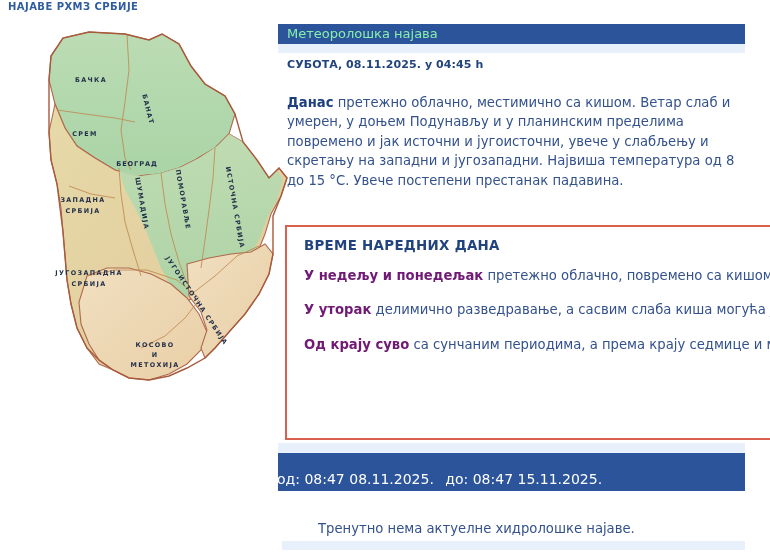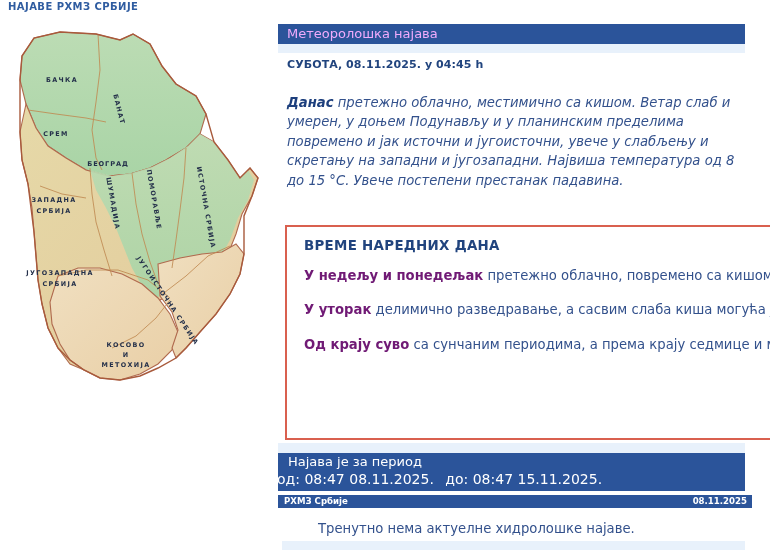--- a/index.html
+++ b/index.html
@@ -28,20 +28,21 @@
     white-space: nowrap;
   }
 
   
   #map-panel {
     position: absolute;
     left: 0px;
     top: 18px;
     width: 272px;
     height: 382px;
+    padding-left: 29px;
   }
   #map-svg { display: block; width: 272px; height: 382px; }
   .mlabel {
     font-family: "DejaVu Sans", "Liberation Sans", sans-serif;
     font-size: 6.4px;
     font-weight: bold;
     letter-spacing: 1.35px;
     fill: #24304a;
   }
   .mlabel.city { font-size: 6.6px; letter-spacing: 0.9px; }
@@ -50,21 +51,21 @@
   #content {
     position: absolute;
     left: 276px;
     top: 0;
     width: 494px;
     height: 559px;
   }
 
   .bar {
     background: #2b549a;
-    color: #f0abfc;
+    color: #86efac;
     font-size: 13px;
     line-height: 20px;
     height: 20px;
     padding: 0 0 0 9px;
     box-sizing: border-box;
     white-space: nowrap;
     overflow: hidden;
   }
 
   #meteo-header {
@@ -91,21 +92,20 @@
     white-space: nowrap;
   }
 
   #today-text {
     position: absolute;
     left: 11px; top: 93px;
     width: 468px;
     font-size: 13.2px;
     line-height: 19.4px;
     color: #33518c;
-    font-style: italic;
   }
   #today-text b { color: #1d3f7d; font-weight: bold; }
 
   
   #next-days-box {
     position: absolute;
     left: 9px;
     top: 225px;
     width: 730px;
     max-width: 731px;
@@ -298,23 +298,18 @@
       <div class="nd-par"><b>У недељу и понедељак</b><span> претежно облачно, повремено са кишом.</span></div>
 
       <div class="nd-par"><b>У уторак</b><span> делимично разведравање, а сасвим слаба киша могућа је још понегде на истоку и југу.</span></div>
 
       <div class="nd-par"><b>Од крају суво</b><span> са сунчаним периодима, а према крају седмице и мало топлије.</span></div>
     </div>
   </div>
 
   <div id="strip-above-period"></div>
   <div id="period-bar"></div>
-  <div id="period-title">Најава је за период</div>
   <div id="period-range"><span>од:</span>&nbsp;<span>08:47 08.11.2025.</span><span class="gap"></span>&nbsp;<span>до:</span>&nbsp;<span>08:47 15.11.2025.</span></div>
 
-  <div id="rhmz-bar">
-    <span id="rhmz-label">РХМЗ Србије</span>
-    <span id="rhmz-date">08.11.2025</span>
-  </div>
 
   <div id="hydro-text">Тренутно нема актуелне хидролошке најаве.</div>
   <div id="strip-bottom"></div>
 </div>
 
 </body></html>

